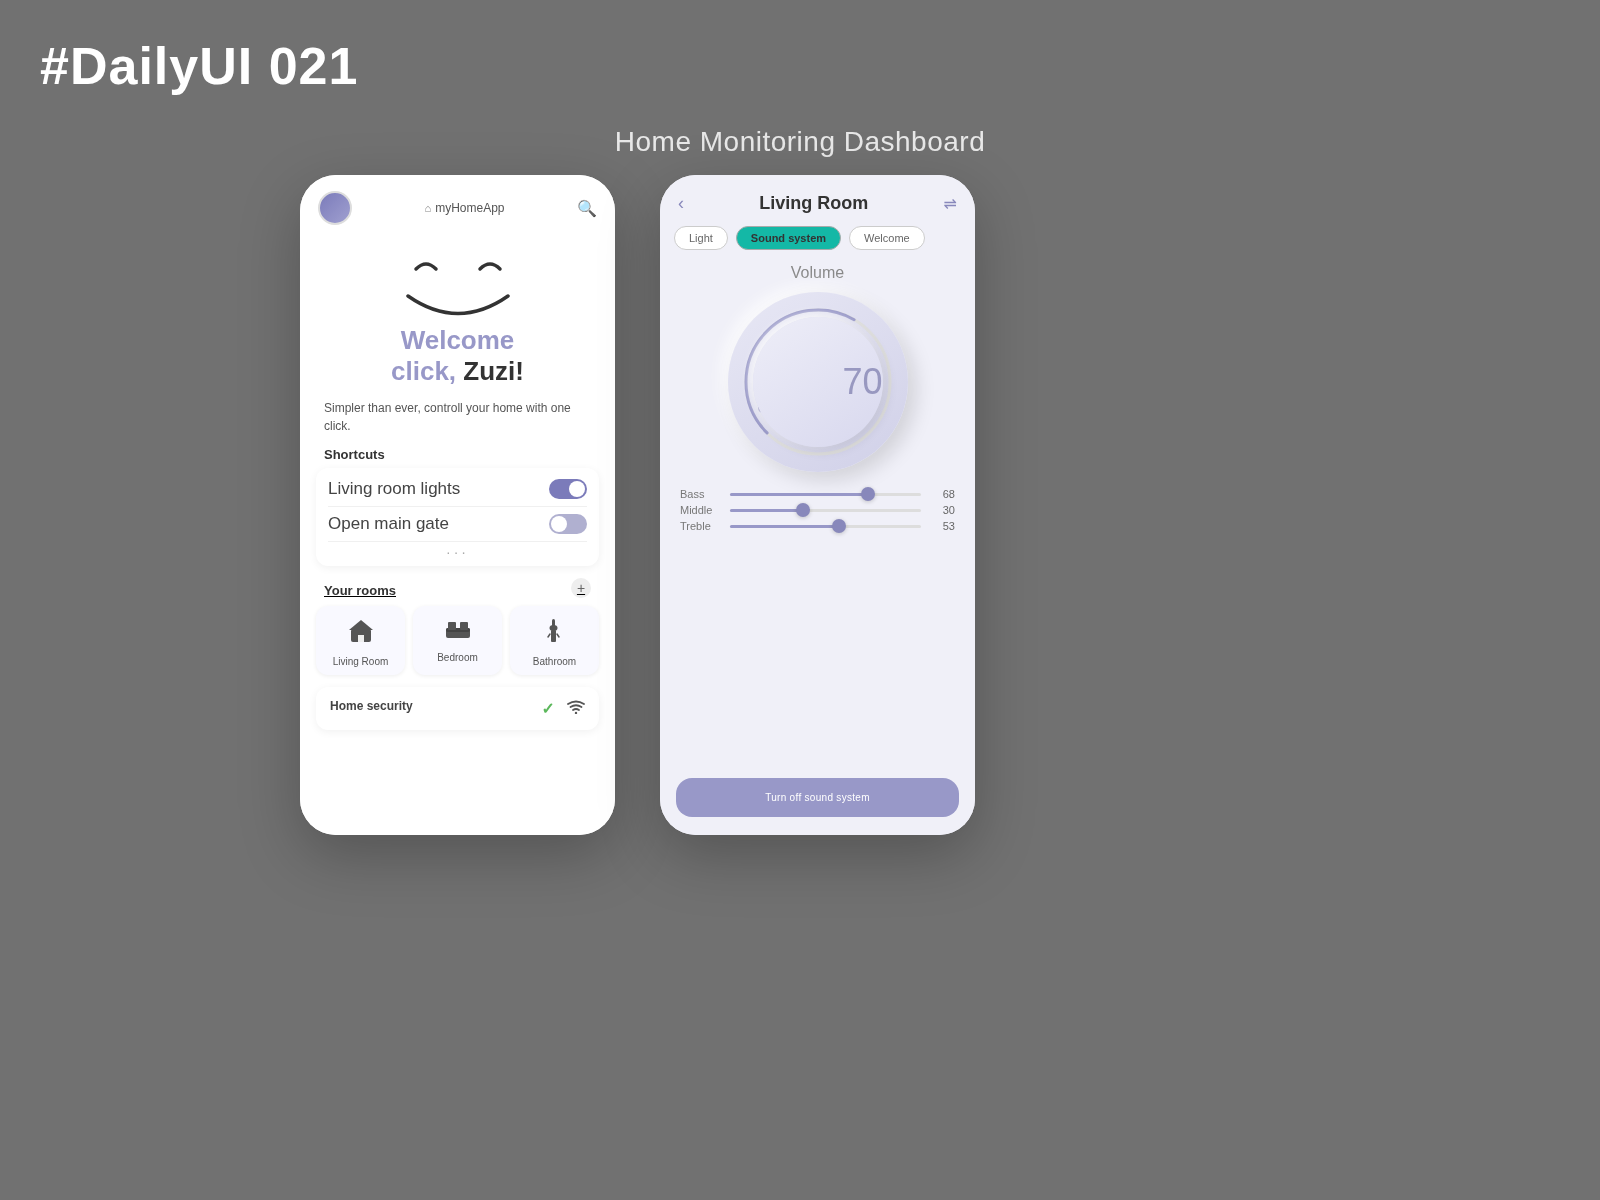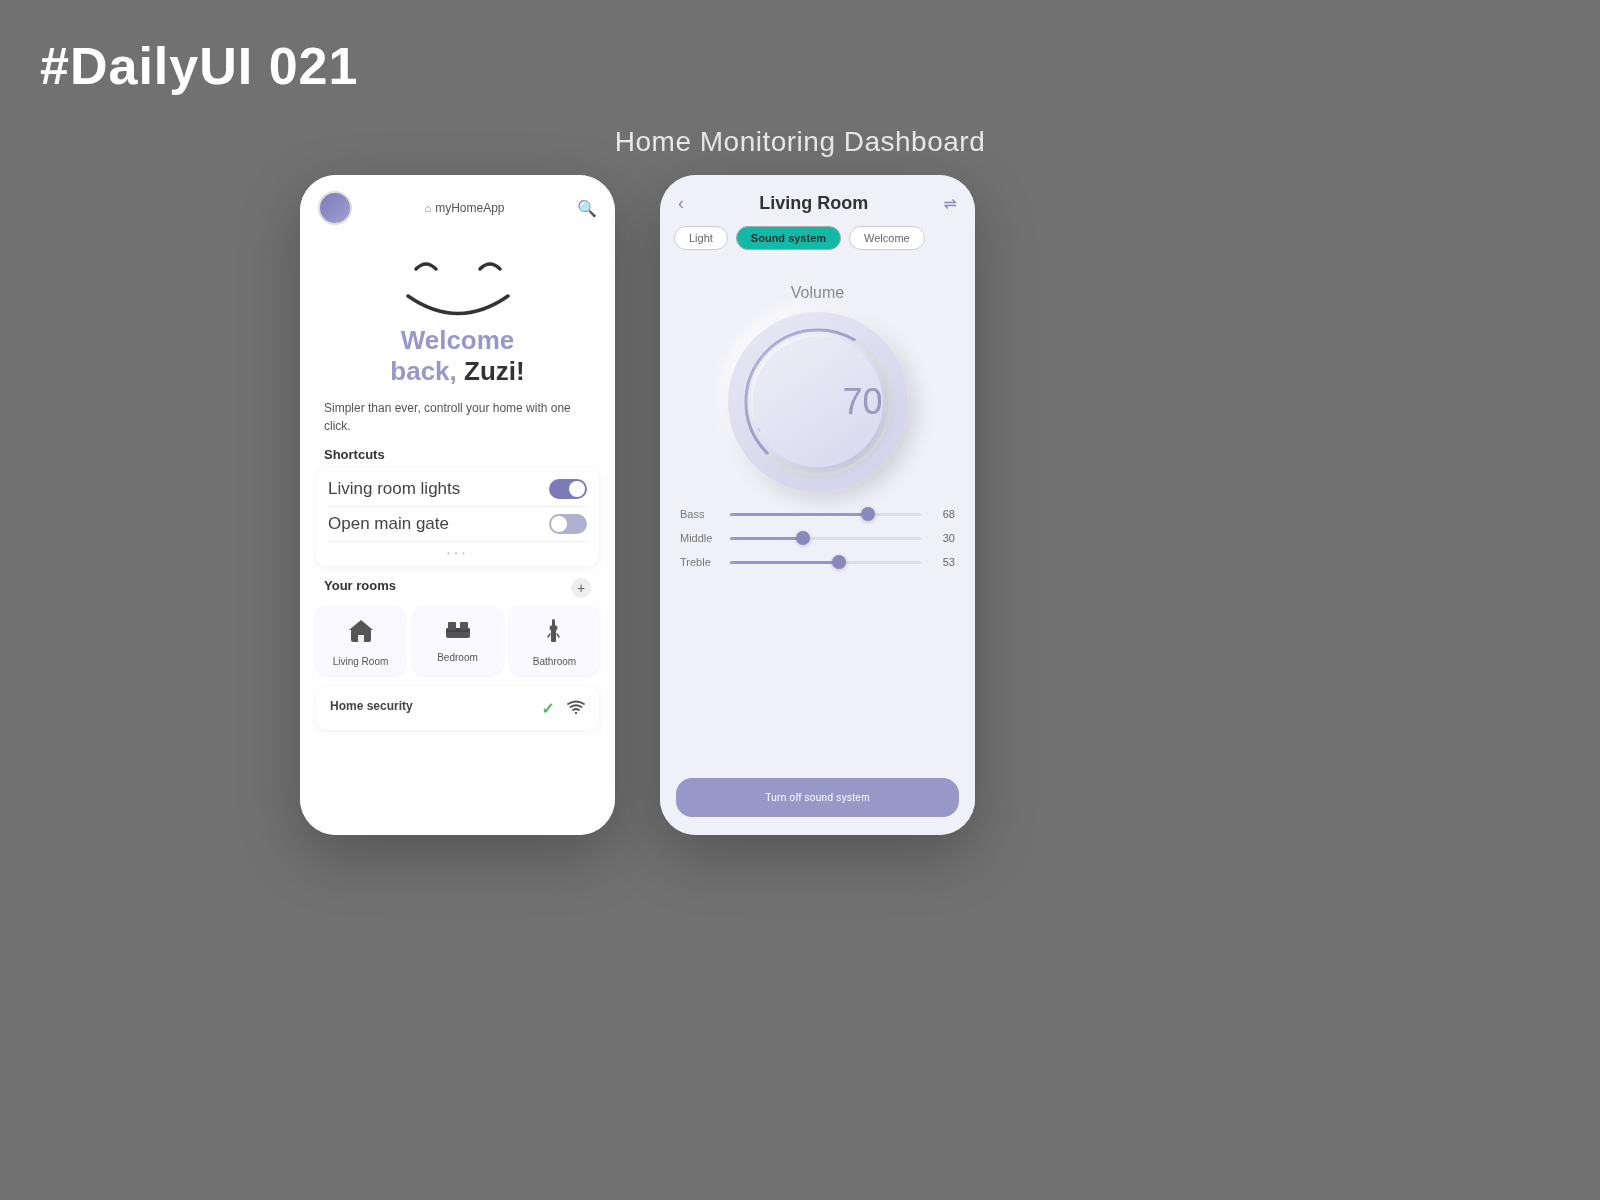--- a/index.html
+++ b/index.html
@@ -175,23 +175,24 @@
       text-align: center;
       color: #aaa;
       font-size: 14px;
       letter-spacing: 3px;
       padding: 2px 0 0;
     }
 
     
     .rooms-header {
       display: flex;
-      align-items: flex-start;
+      align-items: flex-end;
       justify-content: space-between;
       padding: 2px 24px 8px;
+      text-decoration: underline;
     }
     .rooms-label {
       font-size: 13px;
       font-weight: 600;
       color: #333;
     }
     .add-btn {
       width: 20px; height: 20px;
       border-radius: 50%;
       background: #eee;
@@ -312,21 +313,20 @@
       font-weight: 600;
       color: #333;
     }
 
     
     .volume-label {
       text-align: center;
       font-size: 16px;
       color: #888;
       margin-bottom: 10px;
-      margin-top: 20px;
     }
 
     
     .knob-area {
       display: flex;
       justify-content: center;
       align-items: center;
       padding: 0 0 16px;
     }
     .knob-outer {
@@ -362,21 +362,21 @@
       font-size: 36px;
       font-weight: 300;
       color: #9898c0;
     }
 
     
     .sliders-section {
       padding: 0 20px 16px;
       display: flex;
       flex-direction: column;
-      gap: 12px;
+      gap: 4px;
     }
     .slider-row {
       display: flex;
       align-items: center;
       gap: 10px;
     }
     .slider-name {
       font-size: 11px;
       color: #777;
       width: 40px;
@@ -456,21 +456,21 @@
 
         <path d="M30 55 Q80 90 130 55" stroke="#333" stroke-width="3.5" fill="none" stroke-linecap="round"></path>
       </svg>
     </div>
 
     <div class="welcome-text">
       <div class="welcome-line">
         <span>Welcome</span>
       </div>
       <div class="welcome-line">
-        <span>back,</span><span class="white-name"> Zuzi!</span>
+        <span>click,</span><span class="white-name"> Zuzi!</span>
       </div>
     </div>
 
     <div class="left-subtitle">Simpler than ever, controll your home with one click.</div>
 
     <div class="section-label">Shortcuts</div>
     <div class="shortcuts-box">
       <div class="shortcut-row">
         <span class="shortcut-label">Living room lights</span>
         <div class="toggle toggle-on">

